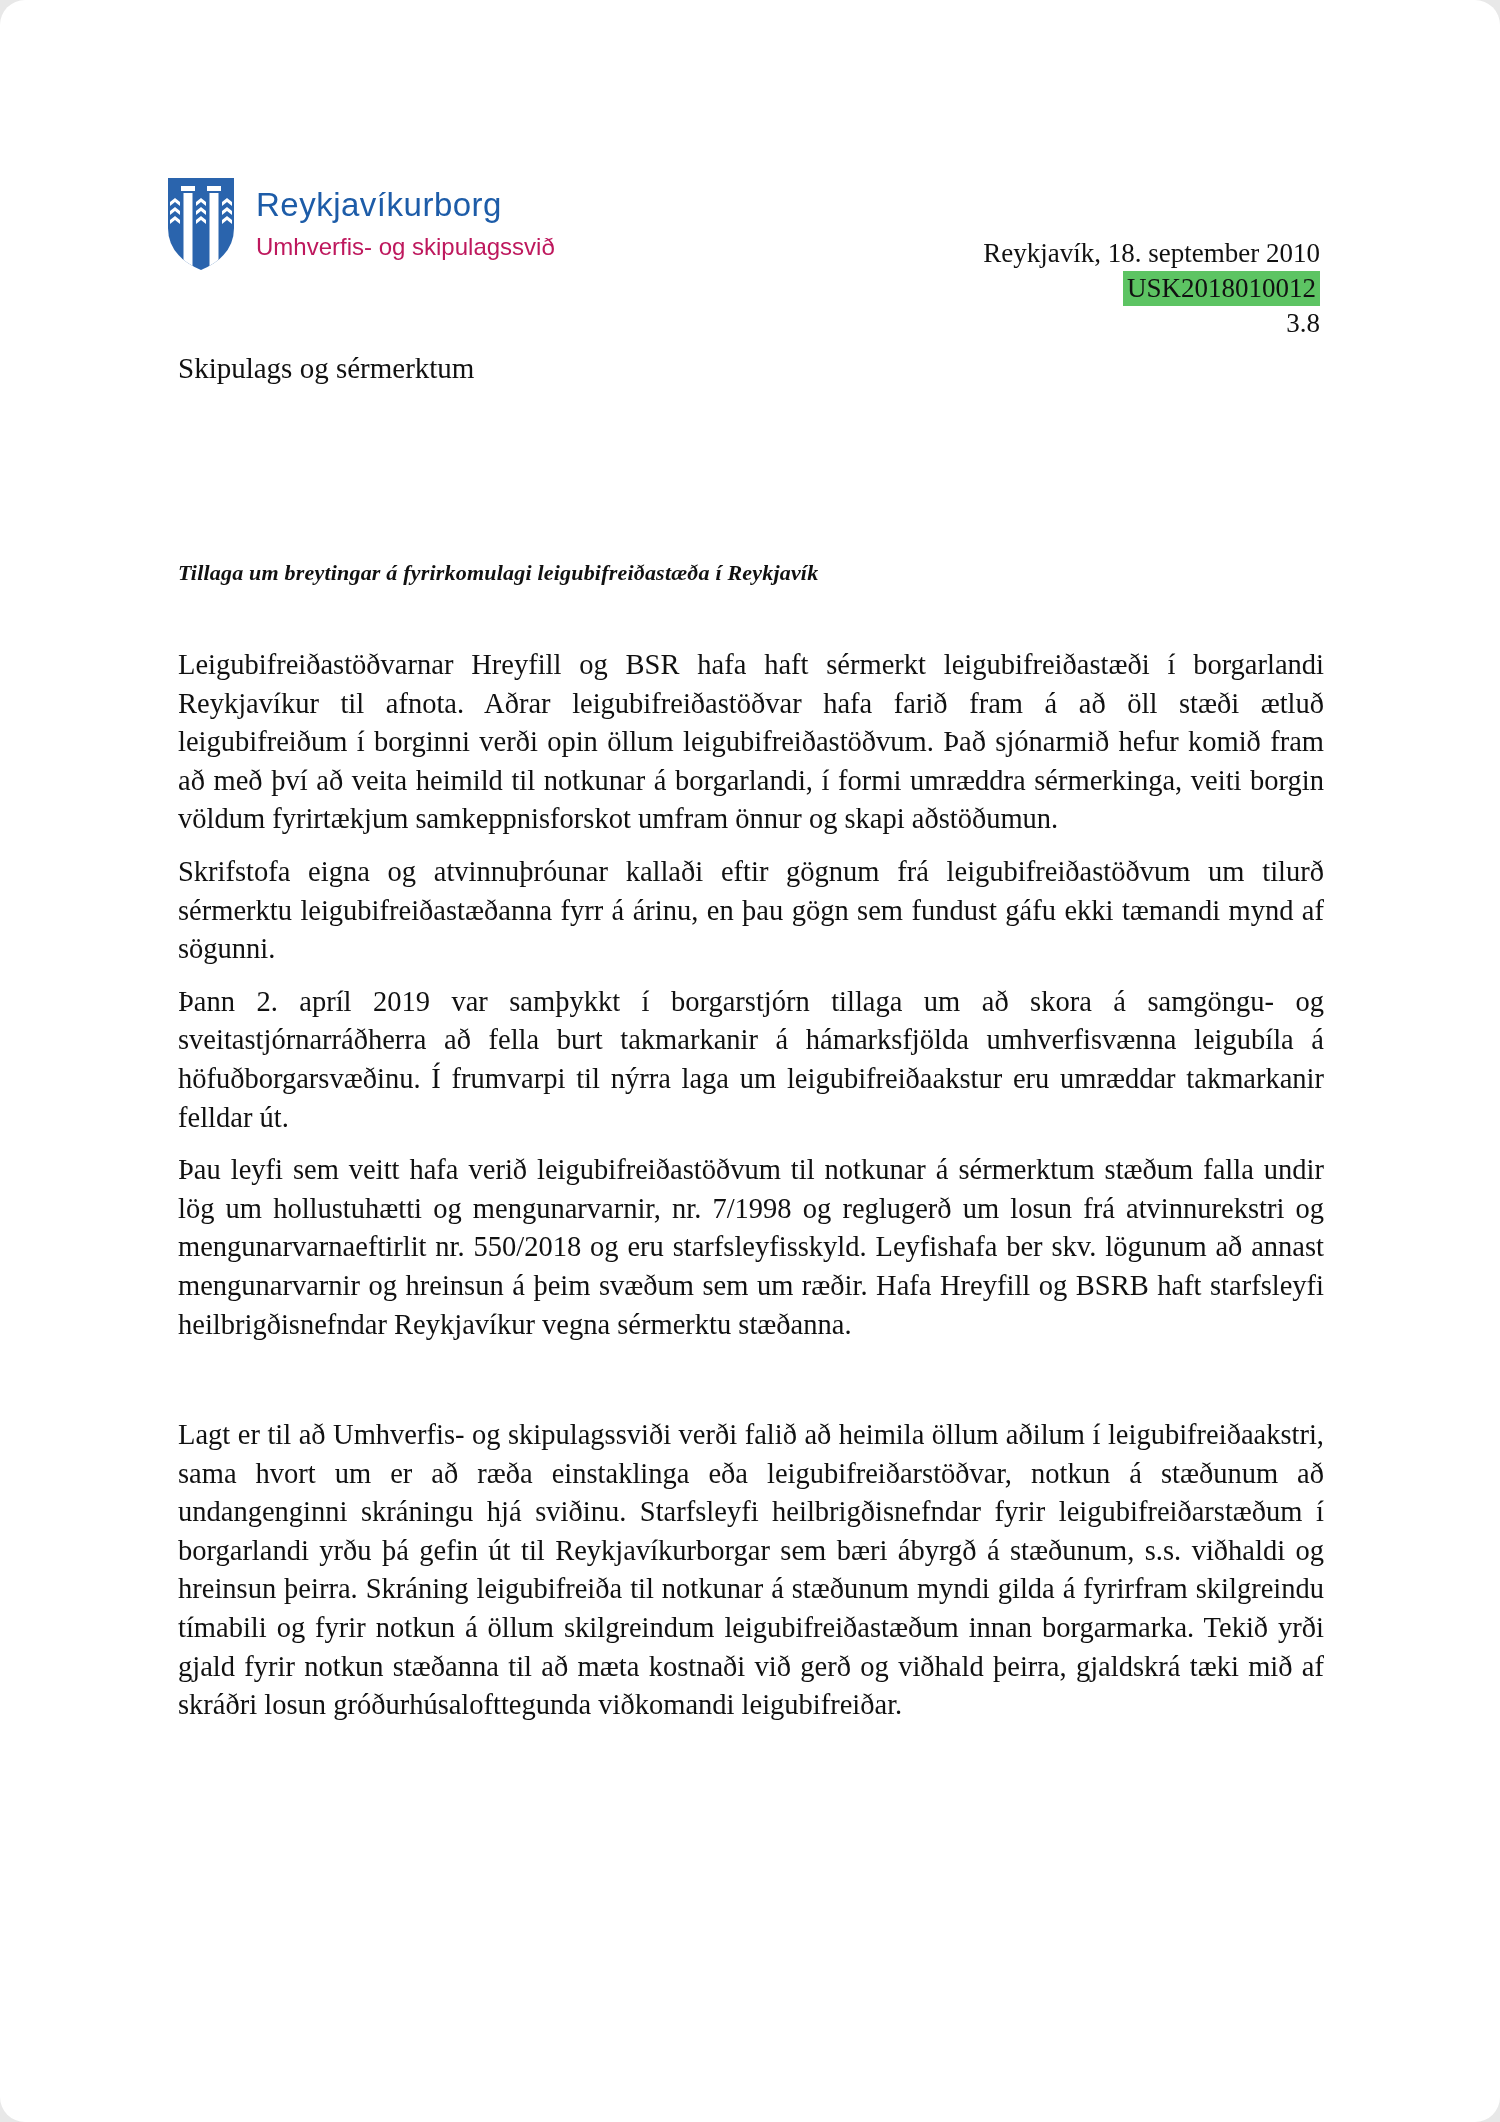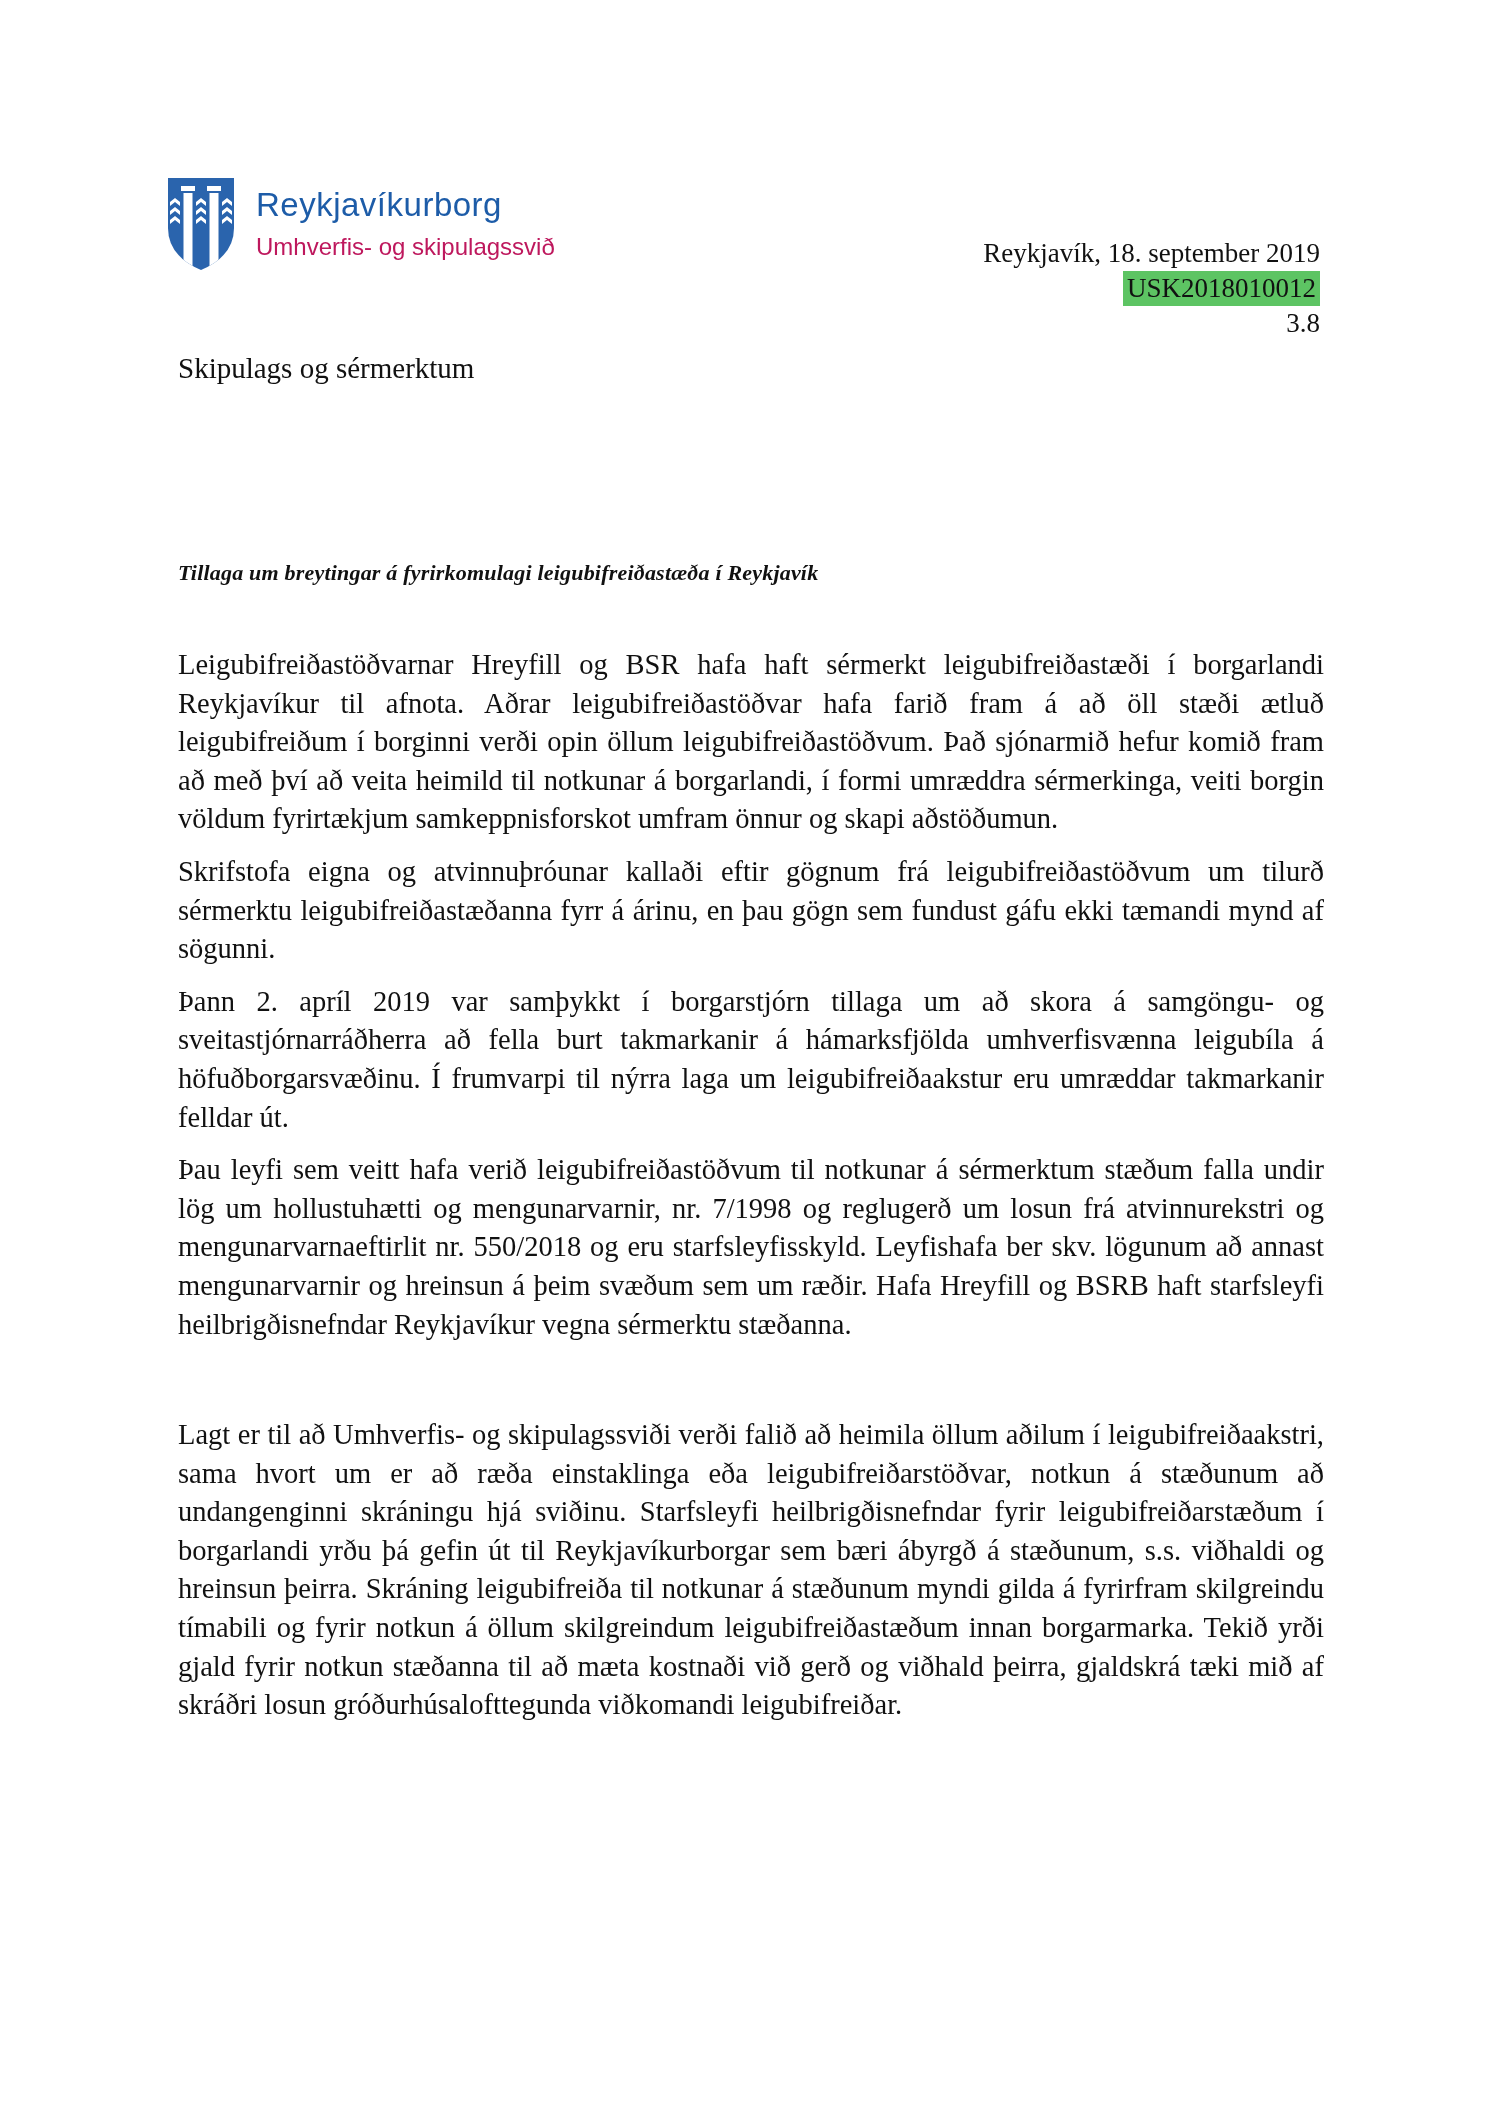--- a/index.html
+++ b/index.html
@@ -6,20 +6,21 @@
   body { background: #e8e8e8; }
   .page {
     position: relative;
     width: 1500px;
     height: 2122px;
     margin: 0 auto;
     background: #ffffff;
     font-family: "Liberation Serif", serif;
     color: #111111;
     overflow: hidden;
+    border-radius: 25px;
   }
 
   
   .logo-block {
     position: absolute;
     left: 168px;
     top: 178px;
     display: flex;
     align-items: flex-start;
     gap: 22px;
@@ -124,21 +125,21 @@
         </g>
       </svg>
     </span>
     <div class="org-text">
       <span class="org-name" style="color: rgb(29, 92, 168);">Reykjavíkurborg</span>
       <span class="org-division">Umhverfis- og skipulagssvið</span>
     </div>
   </div>
 
   <div class="date-block">
-    <div>Reykjavík, 18. september 2019</div>
+    <div>Reykjavík, 18. september 2010</div>
     <div>
       <span class="case-number" style="background: rgb(93, 196, 99);">USK2018010012</span>
     </div>
     <div>3.8</div>
   </div>
 
   <div class="recipient">Skipulags og sérmerktum</div>
 
   <div class="doc-title">Tillaga um breytingar á fyrirkomulagi leigubifreiðastæða í Reykjavík</div>
 

